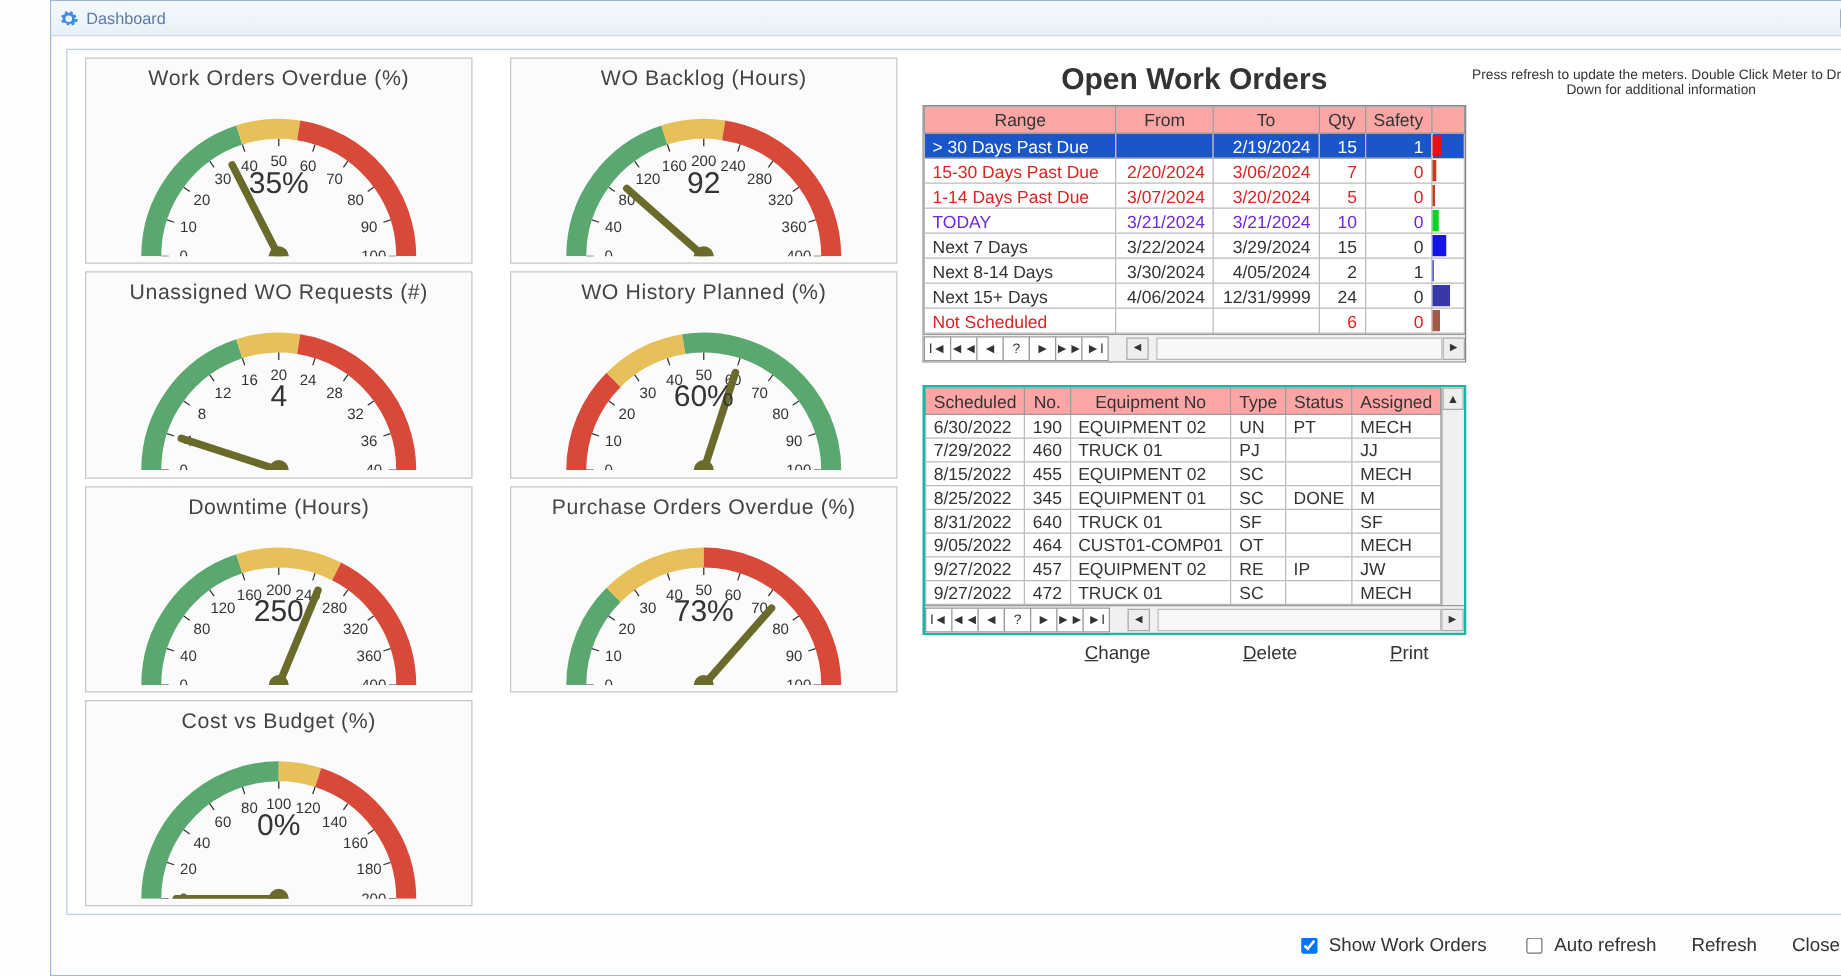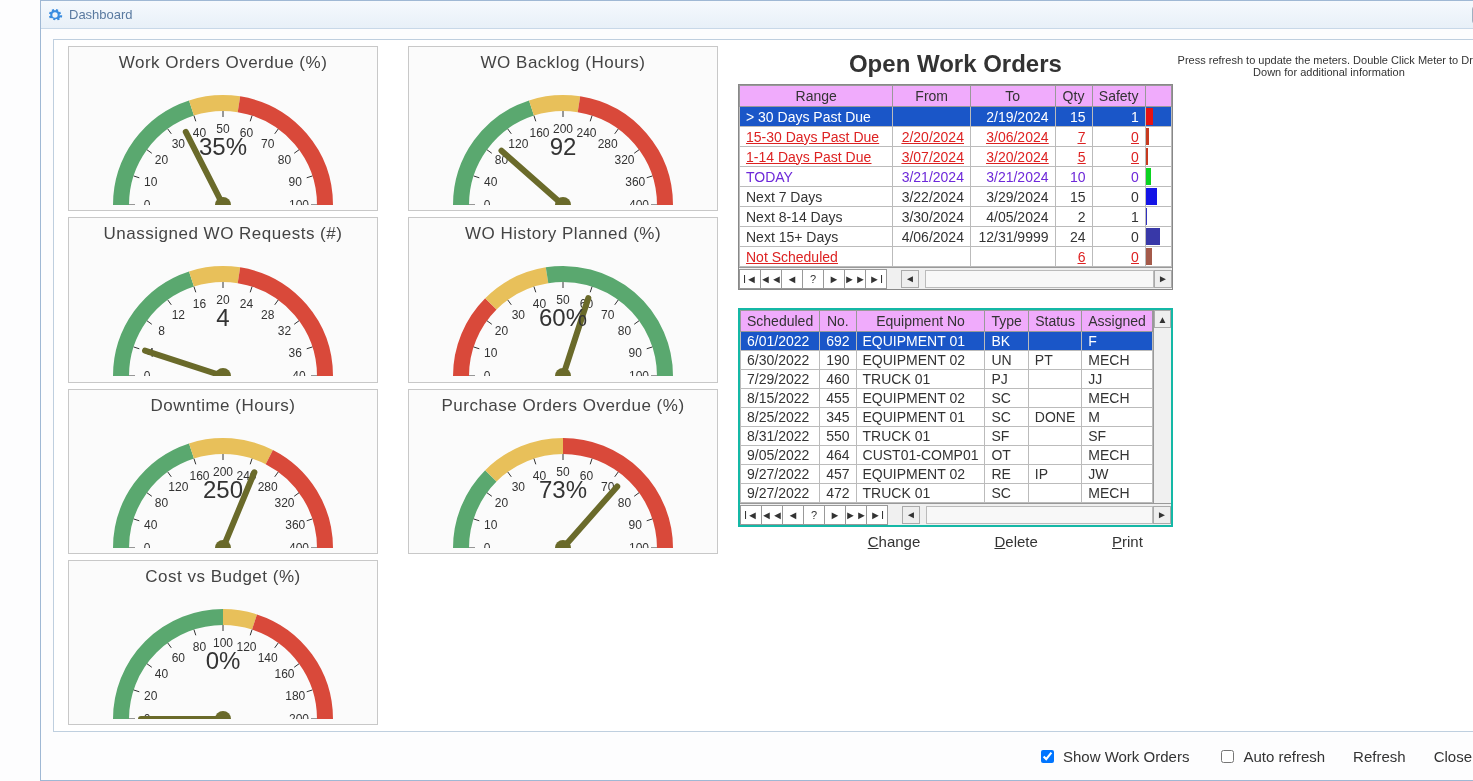--- a/index.html
+++ b/index.html
@@ -61,26 +61,26 @@
     position: absolute; left: 50%; top: 58px; transform: translateX(-50%);
     font-size: 24px; color: #333; font-weight: 400;
   }
   svg.gauge { display:block; margin:0 auto; }
 
   .right-col { flex:1; display:flex; flex-direction:column; }
   .right-title { text-align:center; font-size:24px; font-weight:bold; padding:4px 0 6px; }
   .grid1-wrap { border:1px solid #888; margin-bottom:4px; }
   .grid2-wrap { border:2px solid #14b8a6; margin-top:14px; position:relative;}
   table.grid { border-collapse: collapse; width: 100%; font-size: 14px; }
-  table.grid th { background:#f0abfc; border:1px solid #999; font-weight:normal; padding:2px 6px; text-align:center; }
+  table.grid th { background:#fca5a5; border:1px solid #999; font-weight:normal; padding:2px 6px; text-align:center; }
   table.grid td { border:1px solid #bbb; padding:1px 6px; white-space:nowrap; }
   table.grid td.right { text-align:right; }
   table.grid td.center { text-align:center; }
   .row-selected td { background:#1a56c8 !important; color:#fff !important; }
-  .row-red td, .row-red { color:#d22;text-decoration:underline; }
+  .row-red td, .row-red { color:#d22; }
   .row-green td, .row-green { color:#6d28d9; }
   .bar-cell { padding:0 !important; position:relative; height:20px; }
   .bar { position:absolute; left:0; top:1px; bottom:1px; }
   .nav-bar {
     display:flex; align-items:center; gap:0; background:#f0f0f0;
     border-top:1px solid #999; height:22px; padding:0 0;
   }
   .nav-bar .btn {
     width:22px; height:20px; border:1px solid #999; background:#fff;
     display:flex; align-items:center; justify-content:center;
@@ -500,28 +500,20 @@
             <table class="grid" id="grid2">
                 <tbody>
                   <tr>
                     <th style="width:110px">Scheduled</th>
                     <th style="width:70px">No.</th>
                     <th style="width:220px">Equipment No</th>
                     <th style="width:60px">Type</th>
                     <th style="width:70px">Status</th>
                     <th style="width:170px">Assigned</th>
                   </tr>
-                  <tr class="row-selected">
-                    <td>6/01/2022</td>
-                    <td class="center">692</td>
-                    <td>EQUIPMENT 01</td>
-                    <td>BK</td>
-                    <td></td>
-                    <td>F</td>
-                  </tr>
                   <tr class="">
                     <td>6/30/2022</td>
                     <td class="center">190</td>
                     <td>EQUIPMENT 02</td>
                     <td>UN</td>
                     <td>PT</td>
                     <td>MECH</td>
                   </tr>
                   <tr class="">
                     <td>7/29/2022</td>
@@ -542,21 +534,21 @@
                   <tr class="">
                     <td>8/25/2022</td>
                     <td class="center">345</td>
                     <td>EQUIPMENT 01</td>
                     <td>SC</td>
                     <td>DONE</td>
                     <td>M</td>
                   </tr>
                   <tr class="">
                     <td>8/31/2022</td>
-                    <td class="center">550</td>
+                    <td class="center">640</td>
                     <td>TRUCK 01</td>
                     <td>SF</td>
                     <td></td>
                     <td>SF</td>
                   </tr>
                   <tr class="">
                     <td>9/05/2022</td>
                     <td class="center">464</td>
                     <td>CUST01-COMP01</td>
                     <td>OT</td>

